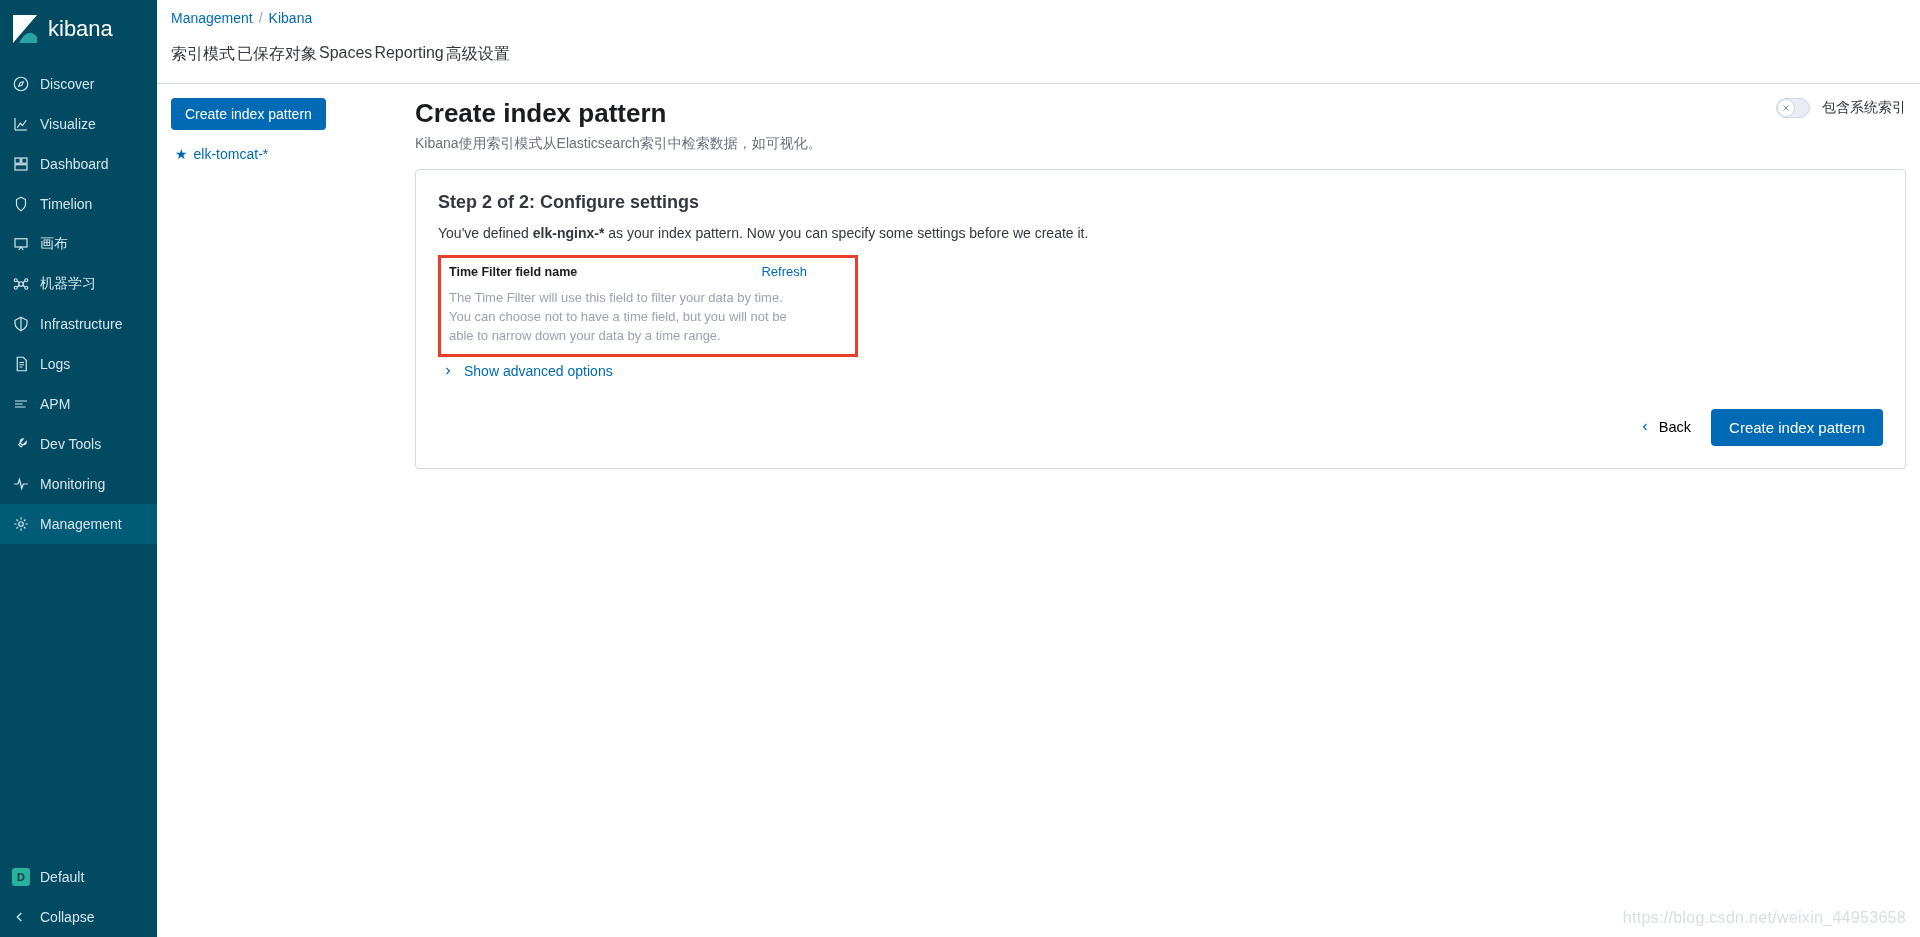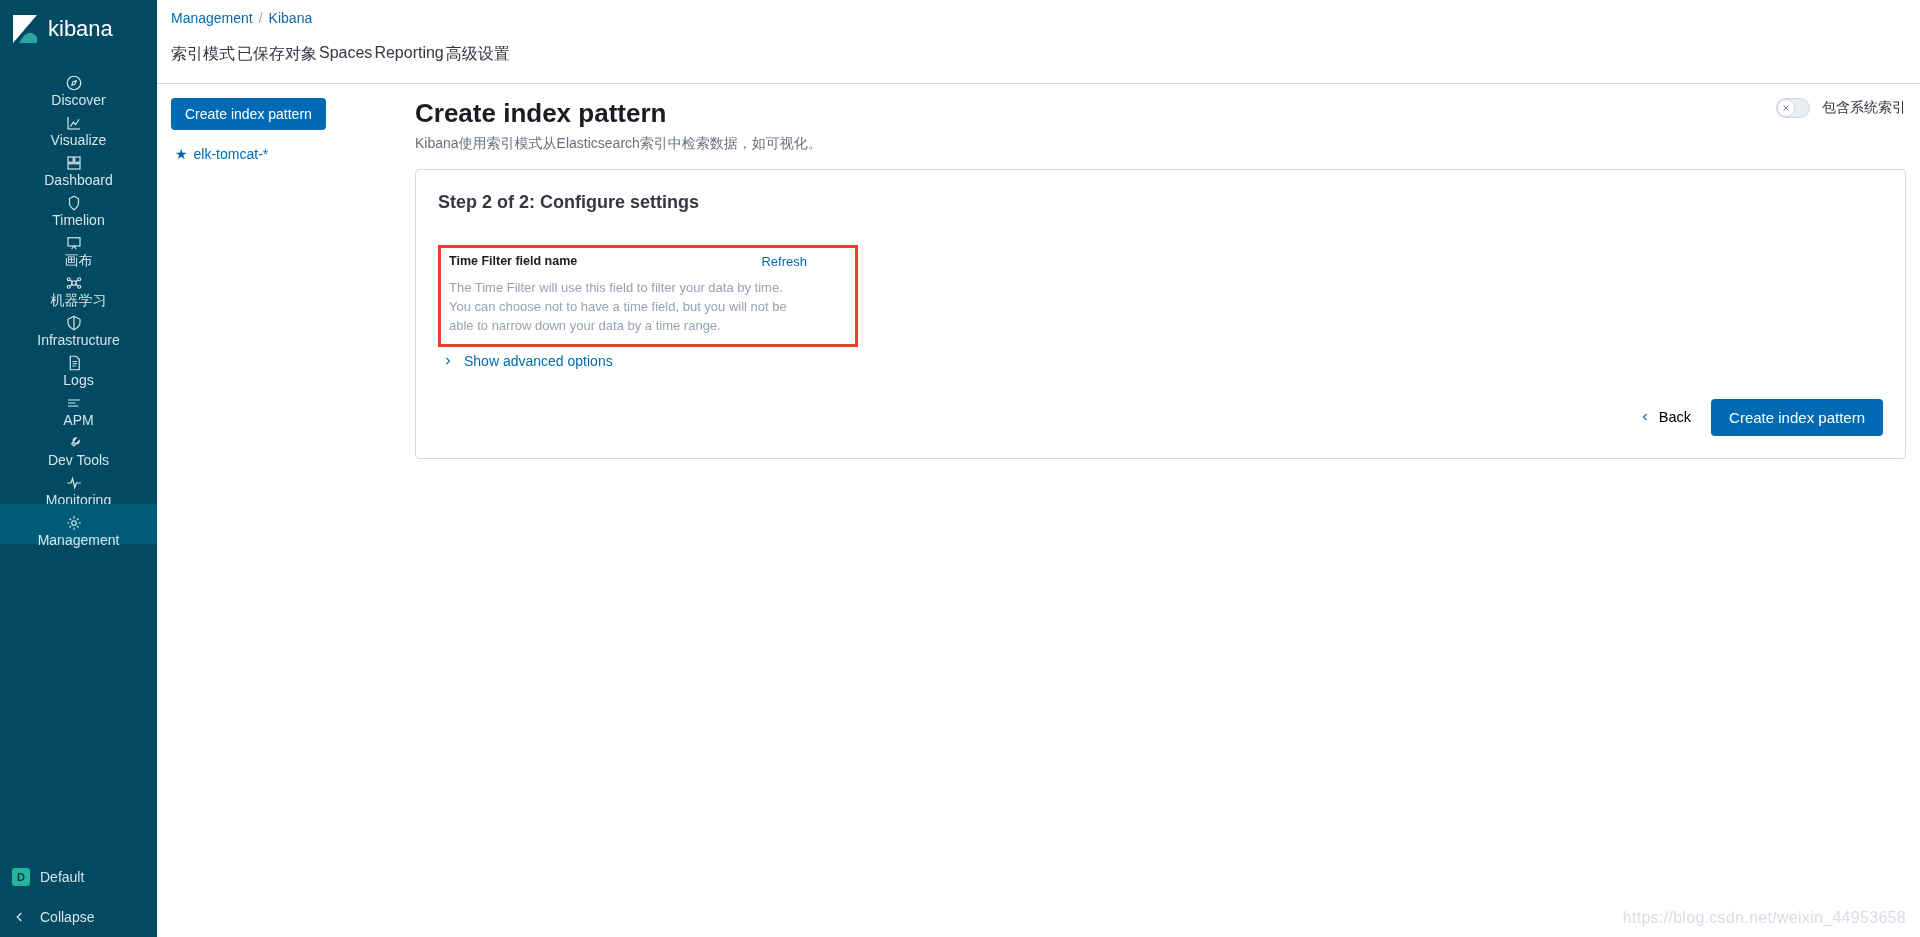--- a/index.html
+++ b/index.html
@@ -29,21 +29,20 @@
   .sb-logo .icon { margin-right: 10px; }
   .sb-logo .icon svg { width: 26px; height: 30px; display: block; }
   .sb-nav { flex: 1; display: flex; flex-direction: column; }
   .sb-item {
     display: flex; align-items: center;
     padding: 10px 12px;
     height: 40px;
     color: #d6e5eb;
     font-size: 14px;
     cursor: pointer;
-    flex-direction: column;
   }
   .sb-item .icon { width: 28px; display: flex; align-items: center; justify-content: flex-start; }
   .sb-item .icon svg { width: 18px; height: 18px; stroke: #d6e5eb; fill: none; stroke-width: 1.6; }
   .sb-item.active { background: #005c76; }
   .sb-spacer { flex: 1; }
   .sb-bottom-item {
     display: flex; align-items: center;
     padding: 10px 12px; height: 40px;
     color: #d6e5eb; font-size: 14px; cursor: pointer;
   }
@@ -103,32 +102,32 @@
     background: #fff; border:1px solid #cfd6e3;
     display:flex;align-items:center;justify-content:center;
     margin-left: 0;
   }
   .switch .knob svg { width:10px;height:10px; stroke:#69707d; stroke-width:2; fill:none; }
 
   .panel {
     border: 1px solid #d3dae6; border-radius: 4px;
     padding: 22px;
   }
-  .step-title { font-size: 18px; font-weight: 700; margin-bottom: 32px; }
+  .step-title { font-size: 18px; font-weight: 700; margin-bottom: 12px; }
   .lead { font-size: 14px; color: #343741; margin-bottom: 14px; }
   .lead b { font-weight: 700; }
 
   .highlight-box {
     border: 3px solid #e83e2a;
     padding: 6px 8px 8px 8px;
     width: 420px;
     margin-bottom: 2px;
   }
   .field-row {
-    display:flex; justify-content: space-between; align-items: flex-start; margin-bottom: 6px;
+    display:flex; justify-content: space-between; align-items: center; margin-bottom: 6px;
     width: 358px;
     gap: 48px;
   }
   .field-label { font-size: 12.5px; font-weight: 700; color: #1a1c21; }
   .refresh-link { color: #006bb4; font-size: 13px; cursor:pointer; }
   .select {
     width: 358px; height: 38px;
     border: 1px solid #cfd6e3; border-radius: 4px;
     background: #fbfcfd;
     display:flex; align-items:center; justify-content: space-between;
@@ -329,20 +328,23 @@
                   <path d="M6 6 L18 18 M18 6 L6 18"></path>
                 </svg>
             </div>
           </div>
           <span>包含系统索引</span>
         </div>
       </div>
 
       <div class="panel">
         <div class="step-title">Step 2 of 2: Configure settings</div>
+        <div class="lead">
+          <span>You've defined </span><b>elk-nginx-*</b><span> as your index pattern. Now you can specify some settings before we create it.</span>
+        </div>
 
         <div class="highlight-box">
           <div class="field-row">
             <span class="field-label">Time Filter field name</span>
             <span class="refresh-link">Refresh</span>
           </div>
           <div class="hint" style="white-space: pre-line;">The Time Filter will use this field to filter your data by time.
 You can choose not to have a time field, but you will not be able to narrow down your data by a time range.</div>
         </div>
 

